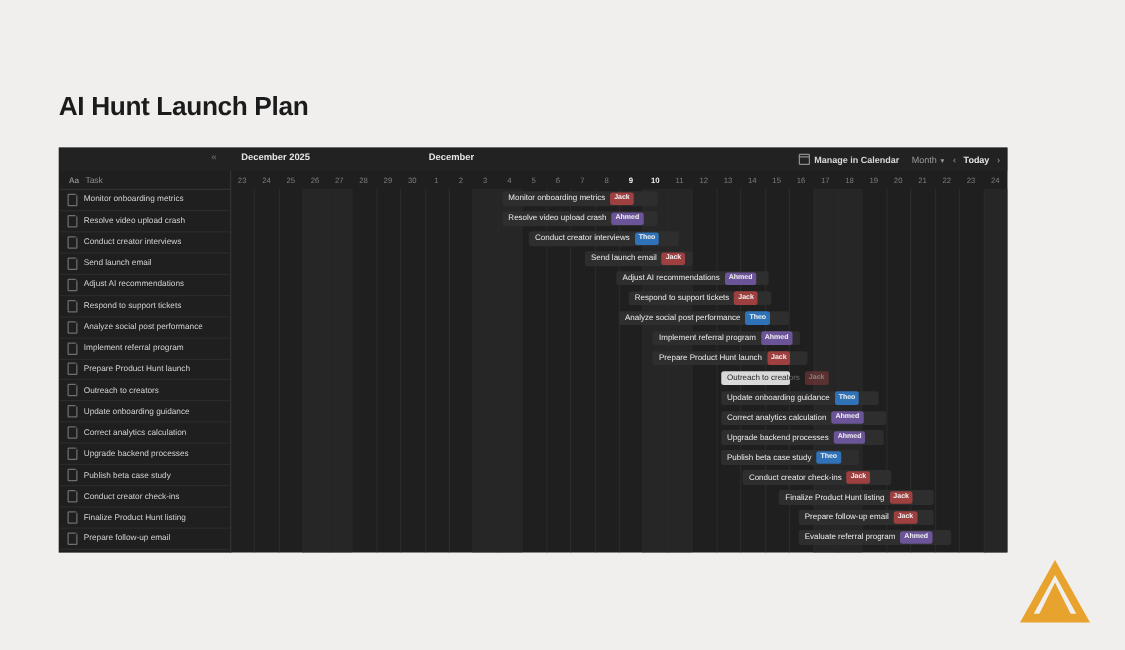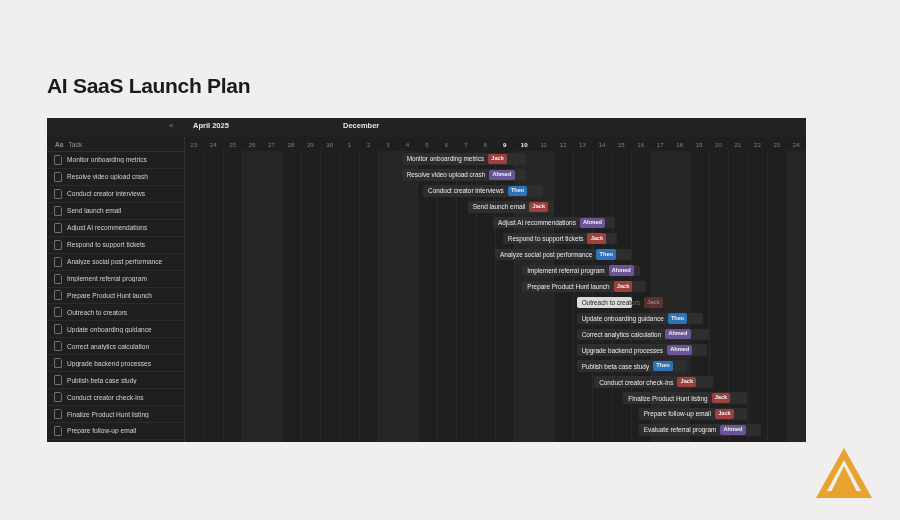--- a/index.html
+++ b/index.html
@@ -152,29 +152,44 @@
   .wm{
     position:absolute;right:24px;bottom:18px;
     width:64px;height:58px;
   }
 </style>
 </head>
 <body>
 
 <div class="page">
 
-  <div class="page-title">AI SaaS Launch Plan</div>
+  <div class="page-title">AI Hunt Launch Plan</div>
 
   <div class="app">
 
     <div class="topbar">
       <div class="collapse-icon">«</div>
-      <div class="tb-month">April 2025</div>
+      <div class="tb-month">December 2025</div>
       <div class="tb-month2">December</div>
 
+      <div class="tb-right">
+        <div class="tb-btn">
+          <span class="cal-ico"></span>
+          <span>Manage in Calendar</span>
+        </div>
+        <div class="tb-sel">
+          <span>Month</span>
+          <span class="chev">▾</span>
+        </div>
+        <div class="tb-nav">
+          <span class="tb-arrow">‹</span>
+          <span class="tb-today">Today</span>
+          <span class="tb-arrow">›</span>
+        </div>
+      </div>
     </div>
 
     <div class="daysrow" id="daysrow">
         <div class="daycell" style="left: 0px; width: 19.4375px;">23</div>
         <div class="daycell" style="left: 19.4375px; width: 19.4375px;">24</div>
         <div class="daycell" style="left: 38.875px; width: 19.4375px;">25</div>
         <div class="daycell" style="left: 58.3125px; width: 19.4375px;">26</div>
         <div class="daycell" style="left: 77.75px; width: 19.4375px;">27</div>
         <div class="daycell" style="left: 97.1875px; width: 19.4375px;">28</div>
         <div class="daycell" style="left: 116.625px; width: 19.4375px;">29</div>

